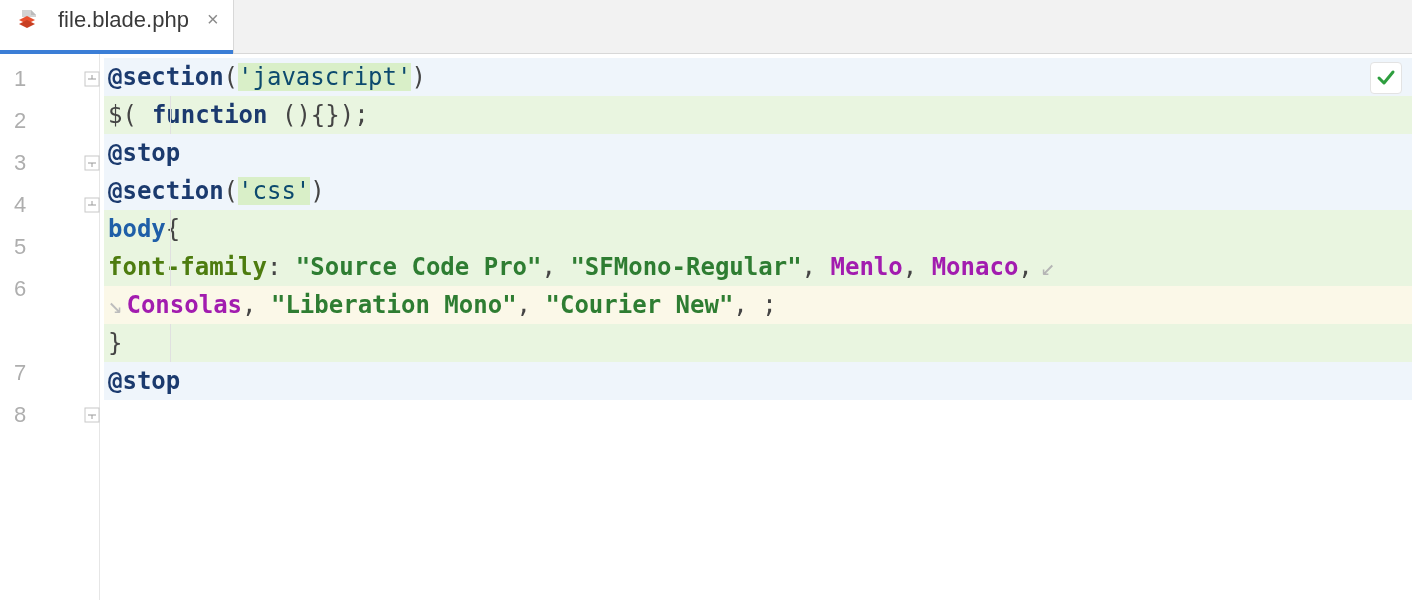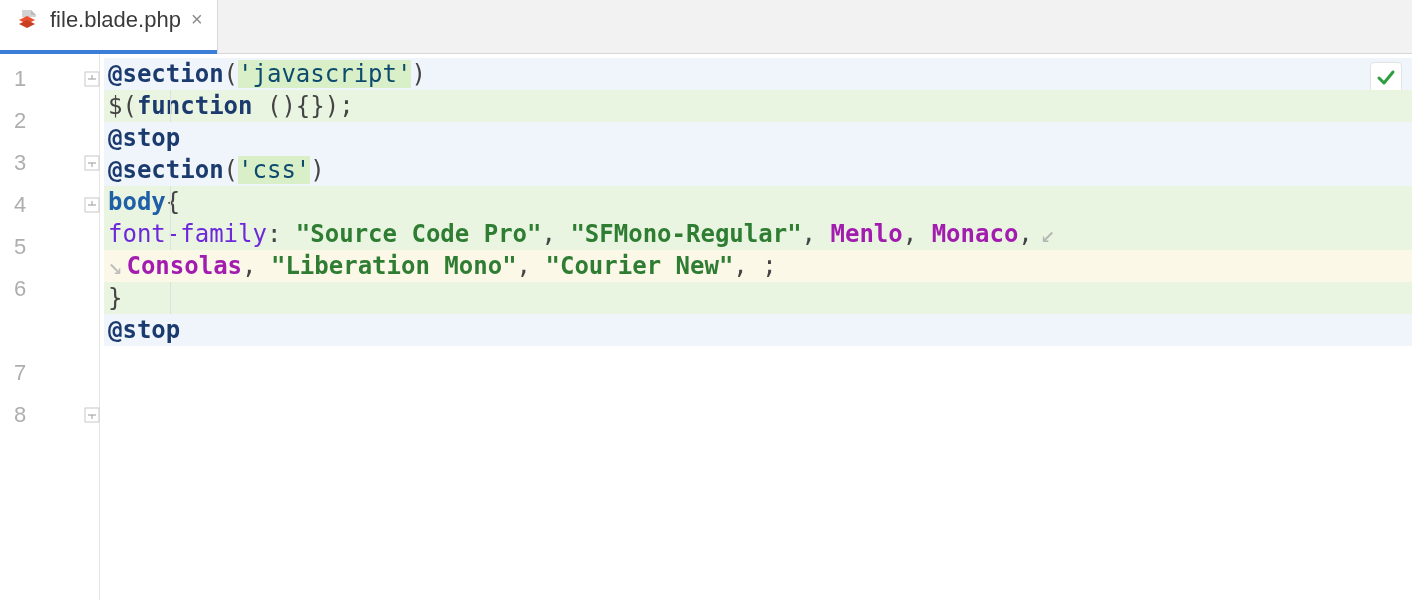--- a/index.html
+++ b/index.html
@@ -1,41 +1,41 @@
 <!DOCTYPE html>
 <html><head>
 <meta charset="utf-8">
 <style>
   * { box-sizing: border-box; margin: 0; padding: 0; }
   html, body { width: 1412px; height: 600px; font-family: "Menlo","Consolas",monospace; background: #ffffff; overflow: hidden; }
   .root { display: flex; flex-direction: column; height: 100%; }
   .tabbar { height: 54px; background: #f2f2f2; border-bottom: 1px solid #d8d8d8; display: flex; align-items: stretch; }
-  .tab { display: flex; align-items: center; padding: 0 14px 14px 16px; background: #ffffff; border-right: 1px solid #d8d8d8; position: relative; gap: 10px; }
+  .tab { display: flex; align-items: center; padding: 0 14px 14px 16px; background: #ffffff; border-right: 1px solid #d8d8d8; position: relative; gap: 18px; }
   .tab::after { content: ""; position: absolute; left: 0; right: 0; bottom: -1px; height: 4px; background: #3b7ed6; }
   .tab-label { font-size: 22px; color: #3a3a3a; font-family: -apple-system, "Segoe UI", Arial, sans-serif; }
   .tab-close { font-size: 20px; color: #8a8a8a; font-family: Arial, sans-serif; cursor: pointer; }
   .file-icon svg { display: block; }
   .editor { flex: 1; display: flex; position: relative; }
   .gutter { width: 100px; background: #ffffff; border-right: 1px solid #e6e6e6; display: flex; flex-direction: column; padding-top: 4px; }
   .gutter-row { height: 42px; display: flex; align-items: center; font-size: 22px; color: #aeaeae; font-family: -apple-system, "Segoe UI", Arial, sans-serif; position: relative; }
   .gutter-row .ln { width: 44px; text-align: left; padding-left: 14px; }
   .fold-mark { position:absolute; right:-1px; top:50%; transform:translateY(-50%); width:16px; height:16px; }
   .fold-mark svg { display:block; }
   .code { flex: 1; display: flex; flex-direction: column; padding-top: 4px; border-left: 4px solid #ffffff; position: relative; }
-  .code-line { height: 32px; display: flex; align-items: center; font-size: 24px; white-space: pre; padding-left: 4px; }
+  .code-line { height: 38px; display: flex; align-items: center; font-size: 24px; white-space: pre; padding-left: 4px; }
   .bg-blue { background: #eff5fb; }
   .bg-green { background: #e9f5e0; }
   .bg-yellow { background: #fbf8e8; }
   .dir-keyword { color: #1b3a6e; font-weight: 600; }
   .dir-arg { background: #d9efc8; color: #0c4a6e; }
   .punct { color: #444; }
   .jq { color: #444; }
-  .kw-func { color: #1b3a6e; font-weight: 600; }
+  .kw-func { color: #1b3a6e; font-weight: 600; margin-left: 15px; }
   .selector { color: #1f5fa8; font-weight: 600; }
-  .prop { color: #6d28d9; font-weight: 400; }
+  .prop { color: #4d7c0f; font-weight: 700; }
   .str { color: #2e7d32; font-weight: 600; }
   .val { color: #a21caf; font-weight: 600; }
   .plain { color: #444; }
   .wrap-line .wrap-icon { color:#b5b5b5; margin-left:8px; }
   .status-check { position: absolute; top: 8px; right: 10px; width: 32px; height: 32px; background:#fff; border:1px solid #e3e3e3; border-radius:4px; display:flex; align-items:center; justify-content:center; }
   .status-check svg { display:block; }
   .indent-guide { position:absolute; left:66px; top:0; bottom:0; width:1px; background:#e0e0e0; }
   .cont-icon { color:#bdbdbd; margin-right:4px; }
 </style>
 </head>

